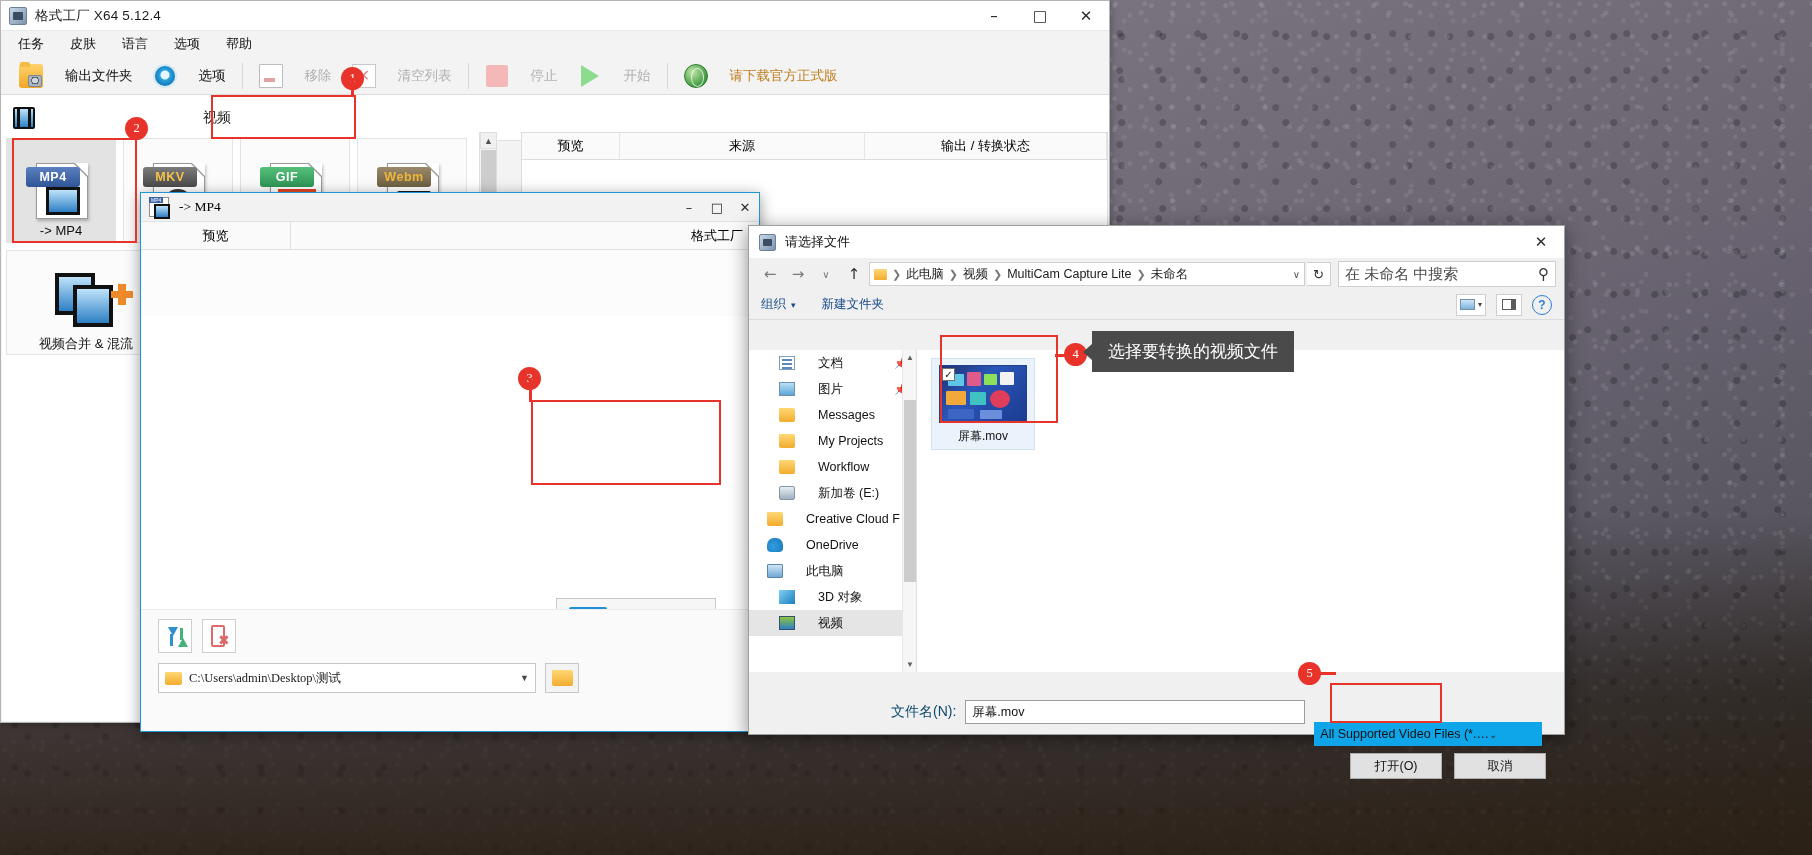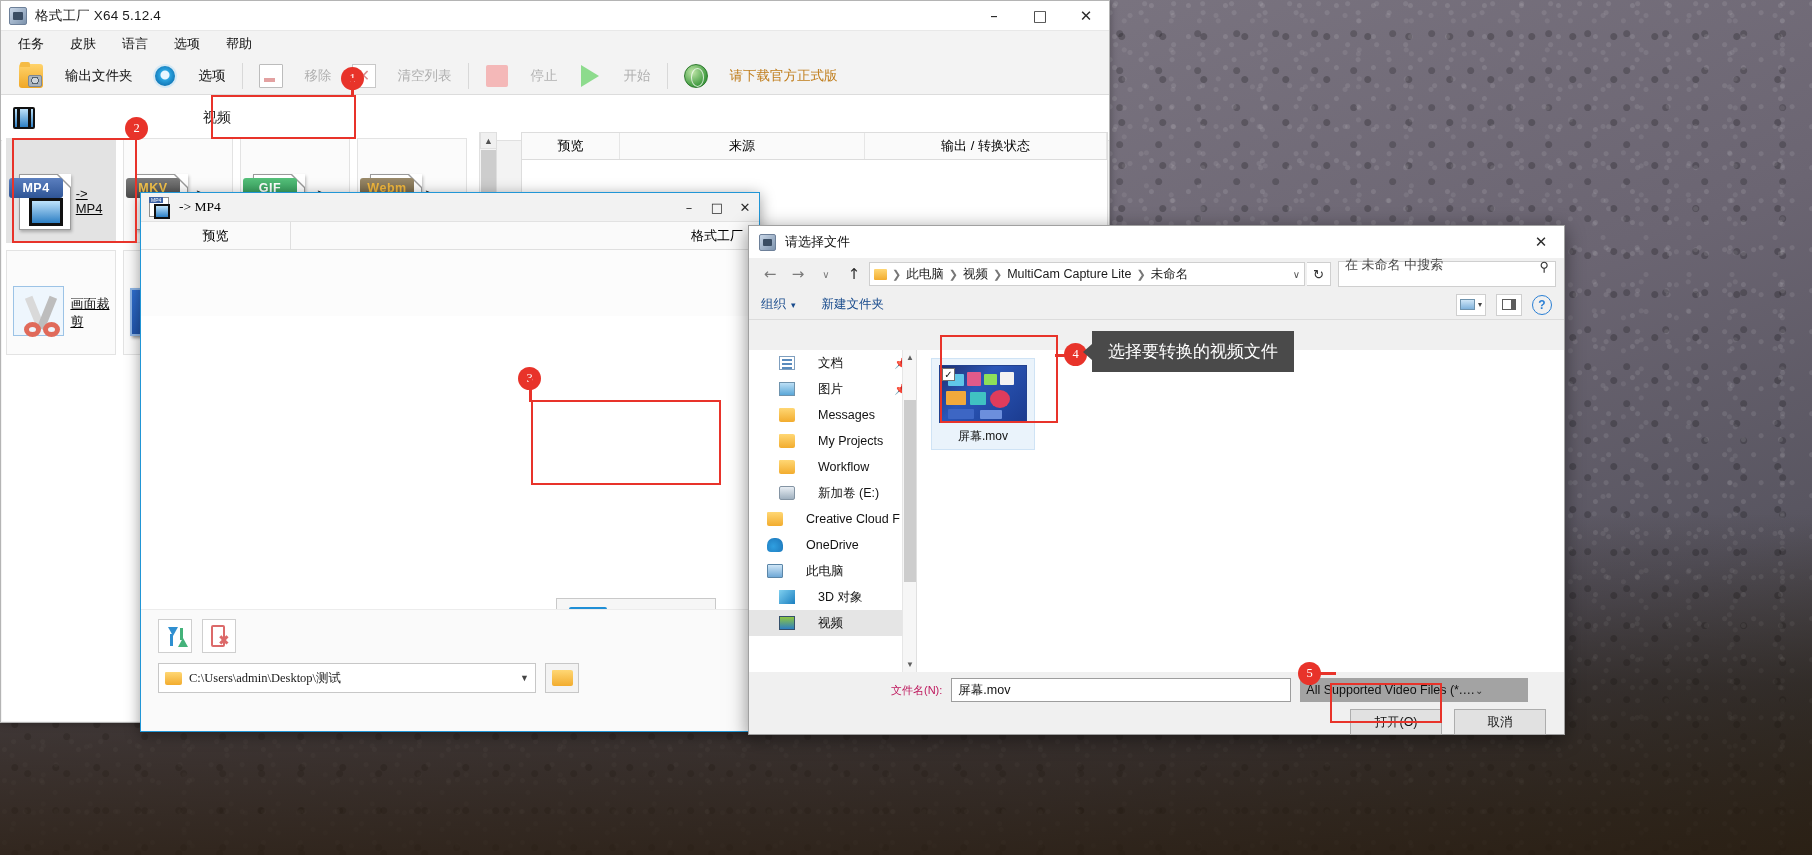--- a/index.html
+++ b/index.html
@@ -80,21 +80,21 @@
               position:relative;}
   .cat-icon::before,.cat-icon::after{content:"";position:absolute;top:0;bottom:0;width:3px;background:#111;}
   .cat-icon::before{left:2px;} .cat-icon::after{right:2px;}
   .cat-label { flex:1; text-align:center; font-size:14px; color:#1a1a1a; margin-right:720px; }
 
   
   #tiles { position:absolute; left:1px; top:131px; width:495px; bottom:1px; background:#fff;
            border-right:1px solid #dedede; overflow:hidden; }
   .tile-grid { display:flex; flex-wrap:wrap; padding:6px 4px; gap:7px; }
   .tile { width:110px; height:105px; background:#fbfbfb; border:1px solid #e3e3e3;
-          display:flex; flex-direction:row; align-items:center; justify-content:flex-start; padding-top:18px;text-decoration:underline; }
+          display:flex; flex-direction:column; align-items:center; justify-content:flex-start; padding-top:18px; }
   .tile.sel { background:#e3e3e3; }
   .tile .art { width:74px; height:64px; position:relative; }
   .tile .cap { font-size:13px; color:#111; margin-top:2px; }
   .sheet { position:absolute; left:12px; top:6px; width:52px; height:56px; background:#fff;
            border:1px solid #9a9a9a; box-shadow:1px 2px 3px rgba(0,0,0,.25); }
   .sheet::after{content:"";position:absolute;right:-1px;top:-1px;border-width:0 13px 13px 0;border-style:solid;
            border-color:#fff #fff transparent transparent; filter:drop-shadow(-1px 1px 0 #9a9a9a);}
   .badge { position:absolute; left:2px; top:10px; min-width:54px; height:20px; border-radius:3px;
            color:#fff; font-size:12.5px; font-weight:bold; display:flex; align-items:center; justify-content:center;
            letter-spacing:.5px; }
@@ -165,22 +165,22 @@
   .navbar { height:32px; display:flex; align-items:center; gap:2px; padding:0 8px; background:#f0f0f0; }
   .nav-ico { width:26px; height:24px; display:flex; align-items:center; justify-content:center;
              font-size:15px; color:#7a7a7a; font-family:"DejaVu Sans",sans-serif;}
   .nav-ico.on { color:#2b2b2b; }
   .crumbbar { flex:1; height:24px; background:#fff; border:1px solid #cfcfcf; display:flex; align-items:center;
               padding:0 4px; gap:5px; font-size:12.5px; color:#1a1a1a;}
   .crumb-sep { color:#777; font-size:11px; }
   .crumb-folder{width:13px;height:11px;background:linear-gradient(180deg,#ffd774,#f2ac2e);border-radius:1px;}
   .refresh { width:24px;height:24px;border:1px solid #cfcfcf;border-left:none;background:#fff;
              display:flex;align-items:center;justify-content:center;color:#333;font-size:13px;}
-  .searchbox { width:218px; height:24px; background:#fff; border:1px solid #cfcfcf; display:flex; align-items:flex-end;
-               padding:12px 6px; font-size:13px; color:#4a4a4a; margin-left:5px;}
+  .searchbox { width:218px; height:24px; background:#fff; border:1px solid #cfcfcf; display:flex; align-items:center;
+               padding:12px 6px; font-size:15px; color:#4a4a4a; margin-left:5px;}
   .cmdbar { height:30px; display:flex; align-items:center; padding:0 12px; gap:26px;
             background:#f0f0f0; border-bottom:1px solid #dcdcdc; font-size:12.5px; color:#174a8c;}
   .cmd-right{ margin-left:auto; display:flex; align-items:center; gap:10px;}
   .viewbtn { width:30px;height:22px;border:1px solid #cfcfcf;background:#fff;display:flex;align-items:center;justify-content:center;}
   .help-circle{width:20px;height:20px;border-radius:50%;border:1px solid #2a7fd4;color:#2a7fd4;
       display:flex;align-items:center;justify-content:center;font-size:12px;font-weight:bold;}
   .fd-main { position:absolute; left:0; right:0; top:124px; bottom:62px; display:flex; background:#fff;}
   .fd-side { width:168px; background:#fff; border-right:1px solid #e0e0e0; position:relative; overflow:hidden;}
   .side-item { height:26px; display:flex; align-items:center; gap:23px; padding-left:30px; font-size:12.5px; color:#111; }
   .side-item.indent2 { padding-left:18px; }
@@ -202,25 +202,25 @@
   .fd-files { flex:1; position:relative; background:#fff; }
   .file-tile { position:absolute; left:14px; top:8px; width:104px; height:92px; border:1px solid #cfe3f5;
                background:#eaf3fb; display:flex; flex-direction:column; align-items:center; }
   .ft-thumb { width:88px; height:58px; margin-top:6px; position:relative; overflow:hidden;
               background:linear-gradient(135deg,#1f2f6e,#2a56b8 40%,#1b3b8f); border:1px solid #21418f;}
   .ft-chk { position:absolute; left:2px; top:2px; width:13px; height:13px; background:#fff; border:1px solid #6f6f6f;
             font-size:10px; display:flex; align-items:center; justify-content:center; color:#111; z-index:3;}
   .ft-name { font-size:12px; color:#111; margin-top:5px; }
   .bl { position:absolute; border-radius:1px; }
   .fd-foot { position:absolute; left:0; right:0; bottom:0; height:62px; background:#f0f0f0; }
-  .fn-label { font-size:11px; color:#be185d; }
+  .fn-label { font-size:14px; color:#0c4a6e; }
   .fn-input { height:24px; background:#fff; border:1px solid #9d9d9d; display:flex; align-items:center;
               padding:0 6px; font-size:12.5px; color:#111;}
   .filter-sel { height:24px; display:flex; align-items:center; padding:0 6px;
-                font-size:12.5px; color:#111; background:#a3a3a3;}
+                font-size:12.5px; color:#111; background:#0ea5e9;margin-top:44px;}
   .btn { height:26px; background:#e1e1e1; border:1px solid #adadad; display:flex; align-items:center;
          justify-content:center; font-size:12.5px; color:#111;}
   
   .anno-box { position:absolute; border:2px solid #e8332a; pointer-events:none; }
   .anno-line { position:absolute; background:#e8332a; pointer-events:none;}
   .anno-num { position:absolute; width:23px; height:23px; border-radius:50%; background:#e8332a; color:#fff;
               display:flex; align-items:center; justify-content:center; font-size:12.5px;
               font-family:"Liberation Serif",serif; }
   .callout { position:absolute; background:#4a4a4a; color:#fff; font-size:17px; padding:9px 16px;
              display:flex; align-items:center; }
@@ -321,20 +321,29 @@
         <div class="cap">-&gt; GIF</div>
       </div>
       <div class="tile">
         <div class="art">
           <div class="sheet"></div>
             <div class="badge webm">Webm</div>
           <div style="position:absolute;left:22px;top:34px;width:34px;height:20px;background:#1b1b1b;border-radius:2px;"></div>
           <div style="position:absolute;left:26px;top:38px;width:26px;height:12px;background:#fff;"></div>
         </div>
         <div class="cap">-&gt; WebM</div>
+      </div>
+      <div class="tile" style="width:160px;">
+        <div class="art">
+          <div style="position:absolute;left:6px;top:4px;width:40px;height:42px;background:linear-gradient(180deg,#bfe3fb,#2d7fc4);border:4px solid #111;"></div>
+          <div style="position:absolute;left:24px;top:16px;width:40px;height:42px;background:linear-gradient(180deg,#bfe3fb,#2d7fc4);border:4px solid #111;"></div>
+          <div style="position:absolute;left:62px;top:22px;width:22px;height:7px;background:#ef8a2a;"></div>
+          <div style="position:absolute;left:69px;top:15px;width:8px;height:21px;background:#ef8a2a;"></div>
+        </div>
+        <div class="cap">视频合并 &amp; 混流</div>
       </div>
       <div class="tile">
         <div class="art">
           <div style="position:absolute;left:6px;top:6px;right:6px;bottom:8px;border:1px solid #9cc3e6;background:#eef6fd;"></div>
           <div style="position:absolute;left:24px;top:16px;width:8px;height:34px;background:#d9d9d9;transform:rotate(-22deg);"></div>
           <div style="position:absolute;left:36px;top:16px;width:8px;height:34px;background:#bdbdbd;transform:rotate(22deg);"></div>
           <div style="position:absolute;left:17px;top:42px;width:17px;height:15px;border:5px solid #e06a5a;border-radius:50%;"></div>
           <div style="position:absolute;left:36px;top:42px;width:17px;height:15px;border:5px solid #e06a5a;border-radius:50%;"></div>
         </div>
         <div class="cap">画面裁剪</div>

